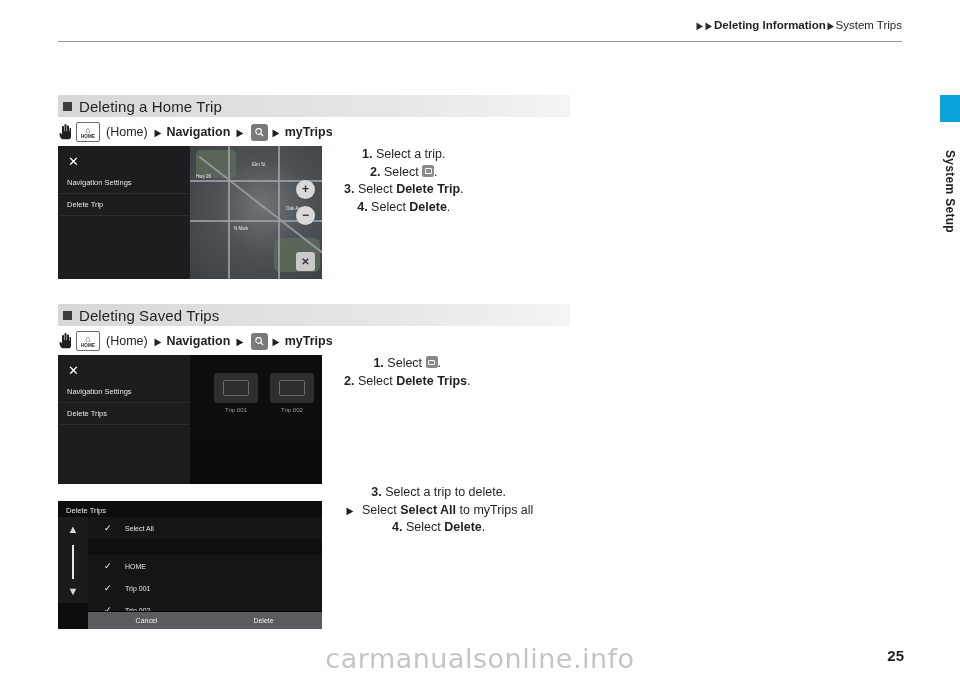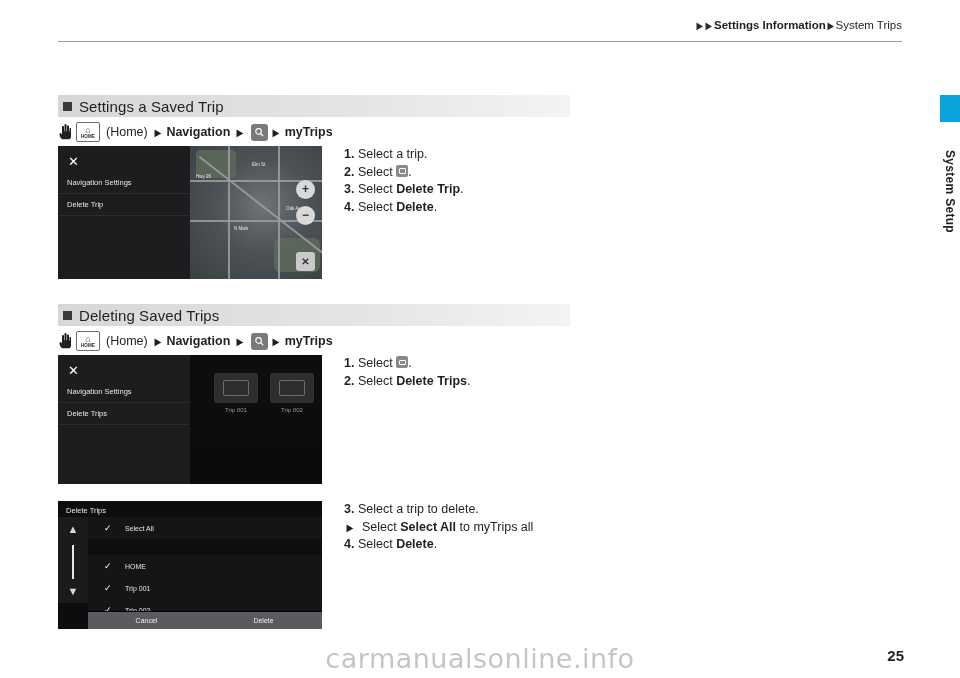--- a/index.html
+++ b/index.html
@@ -158,21 +158,21 @@
 
   
   .steps {
     position: absolute;
     font-size: 12.5px;
     line-height: 17.5px;
     color: #231f20;
   }
   .steps .num { font-weight: bold; }
   .steps .b { font-weight: bold; }
-  .steps .row { white-space: nowrap; }
+  .steps .row { white-space: nowrap; text-align: center; }
   .steps .sub {
     padding-left: 18px;
     position: relative;
   }
   .steps .sub .sarrow {
     position: absolute;
     left: 2px;
     top: 0;
     font-size: 10px;
     transform: scaleX(0.9);
@@ -408,32 +408,32 @@
     font-family: "DejaVu Sans", sans-serif;
     white-space: nowrap;
   }
 </style>
 </head>
 <body>
 
 <div class="breadcrumb">
   <span class="bc-arrow">▶</span>
     <span class="bc-arrow">▶</span>
-  <span class="bc-strong">Settings Information</span>
+  <span class="bc-strong">Deleting Information</span>
   <span class="bc-arrow">▶</span>
   <span class="bc-normal">System Trips</span>
 </div>
 <div class="header-rule"></div>
 
 <div class="side-tab"></div>
 <div class="side-tab-label">System Setup</div>
 
 <div class="section-bar" style="top:95px;">
   <div class="sq"></div>
-  <div class="title">Settings a Saved Trip</div>
+  <div class="title">Deleting a Home Trip</div>
 </div>
 
 <div class="path-line" style="top:122px;">
   <span class="hand-icon">
     <svg width="13" height="16" viewBox="0 0 13 16">
         <path d="M4.2 15.3c-1.4-1-2.3-2.6-2.6-4.3-.2-1 .0-1.7.6-1.9.5-.2 1 .1 1.3.7l.5 1V3.1c0-.6.4-1.1 1-1.1s1 .5 1 1.1v4.2h.5V1.1C6.5.5 6.9 0 7.5 0s1 .5 1 1.1v6.2H9V2.6c0-.6.4-1 1-1s1 .4 1 1v5h.5V4.9c0-.6.4-1 1-1s1 .4 1 1v5.4c0 2.2-.7 3.9-2 5z" fill="#231f20"></path>
       </svg>
   </span>
   <span class="home-key">
     <span class="glyph">⌂</span>
@@ -587,21 +587,21 @@
     <span class="lbl">Trip 001</span>
   </div>
   <div class="s3-row" style="top:98px; border-bottom:none;">
     <span class="chk">✓</span>
     <span class="lbl">Trip 002</span>
   </div>
   <div class="s3-btn" style="left:30px; width:117px;">Cancel</div>
   <div class="s3-btn" style="left:147px; right:0;">Delete</div>
 </div>
 
-<div class="steps" style="left:344px; top:501px;">
+<div class="steps" style="left:344px; top:484px;">
   <div class="row">
     <span class="num">3.</span>
     <span>Select a trip to delete.</span>
   </div>
   <div class="sub">
     <span class="sarrow">▶</span>
     <span>Select </span><span class="b">Select All</span><span> to myTrips all</span>
   </div>
   <div class="row">
     <span class="num">4.</span>

